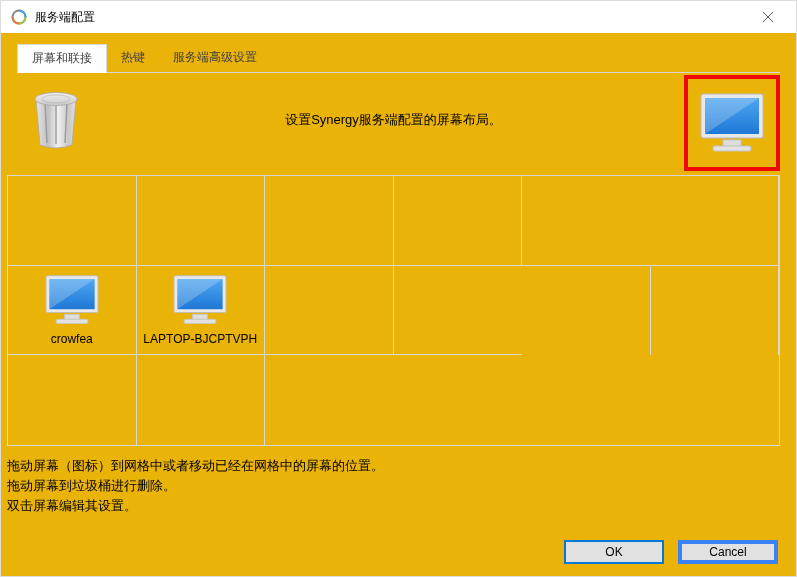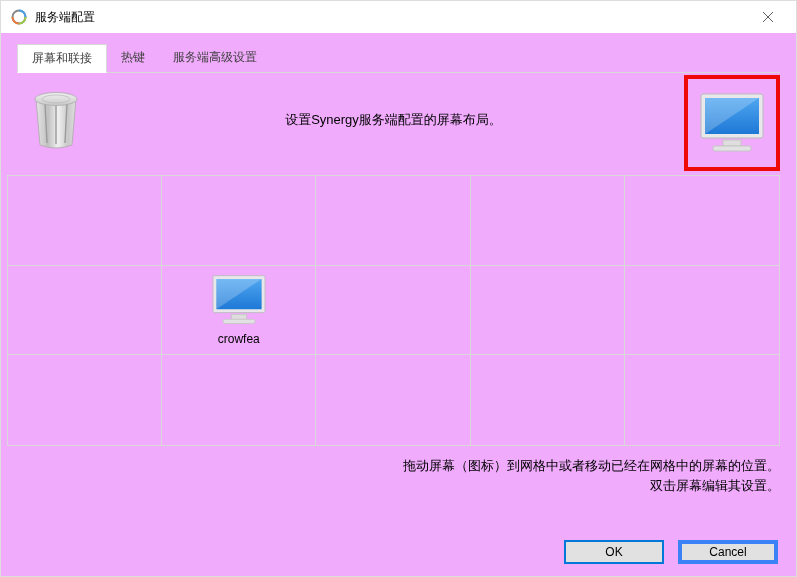--- a/index.html
+++ b/index.html
@@ -5,21 +5,21 @@
     * { box-sizing: border-box; margin: 0; padding: 0; }
     body {
       font-family: "Microsoft YaHei", "Segoe UI", Tahoma, sans-serif;
       font-size: 12px;
       background: #fff;
       color: #000;
     }
     .window {
       width: 797px;
       height: 577px;
-      background: #f0abfc;
+      background: #eab308;
       position: relative;
       border: 1px solid #ddd;
     }
     .titlebar {
       height: 32px;
       display: flex;
       align-items: center;
       padding: 0 4px 0 10px;
       background: #fff;
     }
@@ -84,37 +84,37 @@
       display: flex;
       align-items: center;
       justify-content: center;
       cursor: grab;
     }
     .grid {
       border: 1px solid #d8d8d8;
       width: 100%;
       height: 271px;
       display: grid;
-      grid-template-columns: repeat(5, 1fr);
+      grid-template-columns: repeat(6, 1fr);
       grid-template-rows: repeat(3, 1fr);
     }
     .cell {
       border-right: 1px solid #d8d8d8;
       border-bottom: 1px solid #d8d8d8;
       display: flex;
       flex-direction: column;
       align-items: center;
       justify-content: center;
       gap: 6px;
     }
     .cell:nth-child(5n) { border-right: none; }
     .cell:nth-child(n+11) { border-bottom: none; }
     .cell .label { font-size: 12px; }
     .help-text {
-      text-align: right;
+      text-align: left;
       margin-top: 10px;
       line-height: 20px;
       font-size: 13px;
     }
     .buttonbar {
       position: absolute;
       right: 18px;
       bottom: 12px;
       display: flex;
       gap: 14px;
@@ -222,32 +222,43 @@
       <div class="cell">
         <svg width="56" height="52" viewBox="0 0 66 62">
           <rect x="2" y="2" width="62" height="44" rx="2" fill="#e8e8ea" stroke="#b9b9bd"></rect>
           <rect x="6" y="6" width="54" height="36" fill="url(#scr0)"></rect>
           <path d="M 6 6 L 60 6 L 6 42 Z" fill="#fff" opacity="0.22"></path>
           <rect x="24" y="48" width="18" height="6" fill="#dedede" stroke="#c5c5c5"></rect>
           <rect x="14" y="54" width="38" height="5" rx="2" fill="#e2e2e4" stroke="#c5c5c5"></rect>
         </svg>
         <div class="label">crowfea</div>
       </div>
+      <div class="cell">
+        <svg width="56" height="52" viewBox="0 0 66 62">
+          <rect x="2" y="2" width="62" height="44" rx="2" fill="#e8e8ea" stroke="#b9b9bd"></rect>
+          <rect x="6" y="6" width="54" height="36" fill="url(#scr0)"></rect>
+          <path d="M 6 6 L 60 6 L 6 42 Z" fill="#fff" opacity="0.22"></path>
+          <rect x="24" y="48" width="18" height="6" fill="#dedede" stroke="#c5c5c5"></rect>
+          <rect x="14" y="54" width="38" height="5" rx="2" fill="#e2e2e4" stroke="#c5c5c5"></rect>
+        </svg>
+        <div class="label">LAPTOP-BJCPTVPH</div>
+      </div>
       <div class="cell"></div>
       <div class="cell"></div>
 
       <div class="cell"></div>
       <div class="cell"></div>
       <div class="cell"></div>
       <div class="cell"></div>
       <div class="cell"></div>
     </div>
 
     <div class="help-text">
       <div>拖动屏幕（图标）到网格中或者移动已经在网格中的屏幕的位置。</div>
+      <div>拖动屏幕到垃圾桶进行删除。</div>
       <div>双击屏幕编辑其设置。</div>
     </div>
 
   </div>
 
   <div class="buttonbar">
     <div class="btn primary">OK</div>
     <div class="btn">Cancel</div>
   </div>
 

